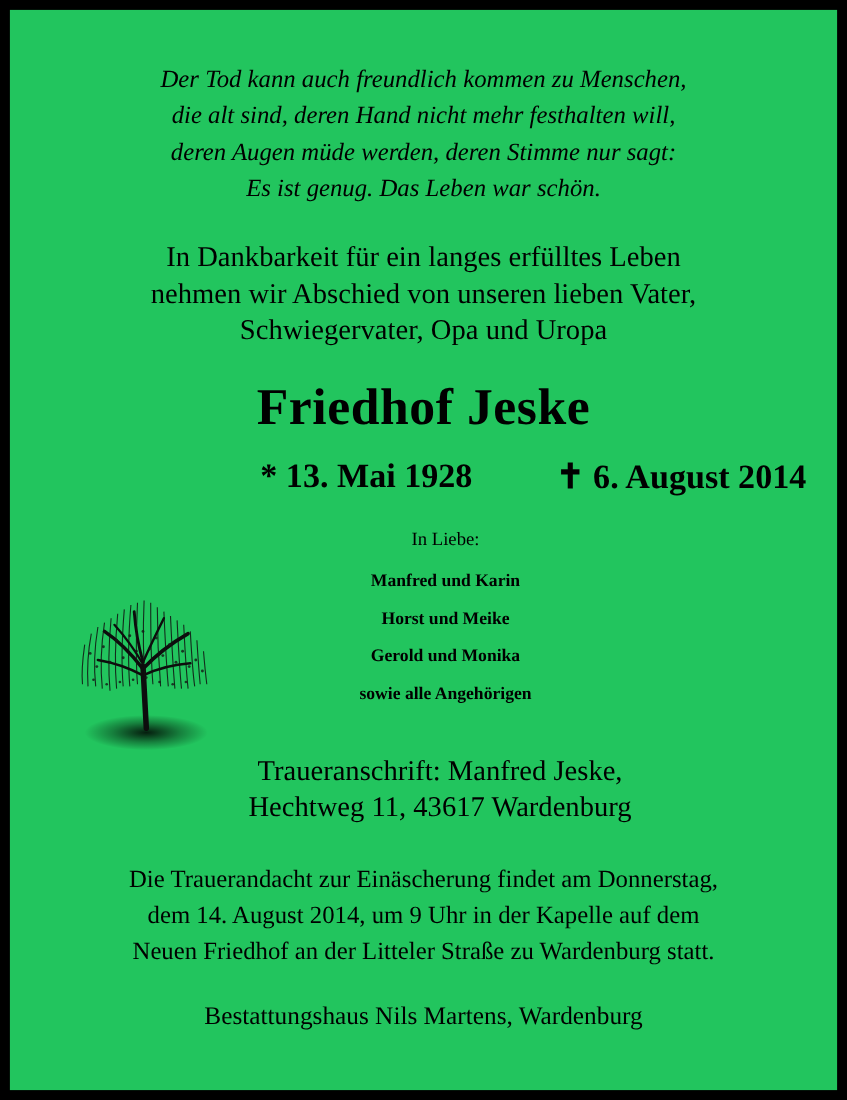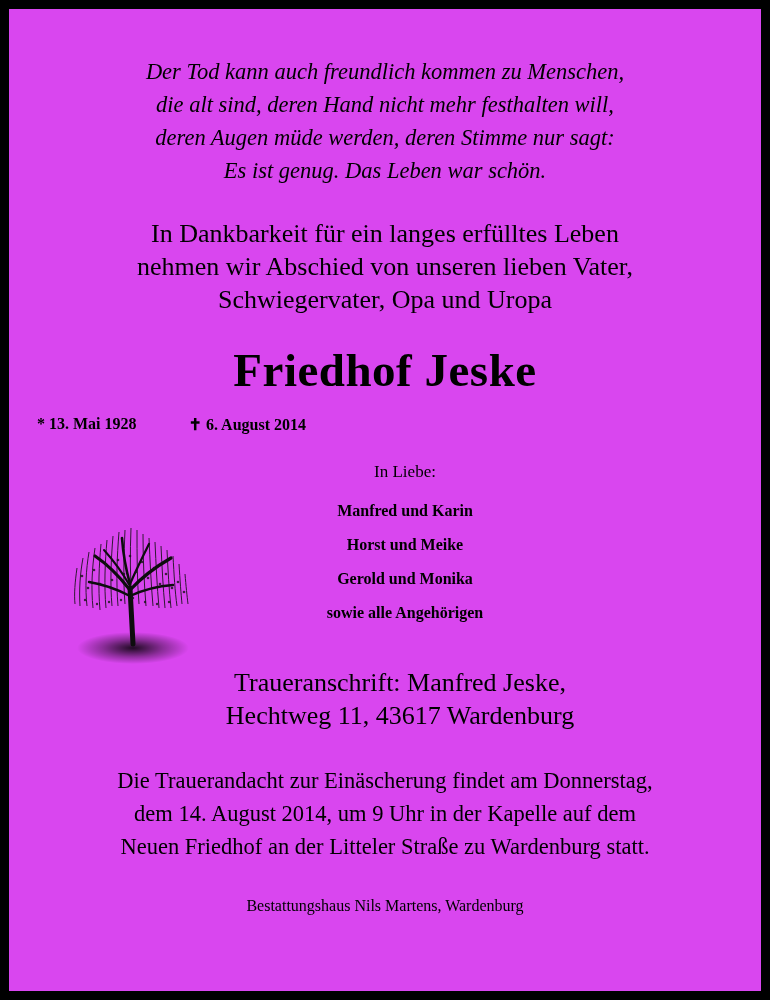--- a/index.html
+++ b/index.html
@@ -11,21 +11,21 @@
     width: 770px;
     height: 1000px;
     overflow: hidden;
     font-family: "Liberation Serif", serif;
   }
   .obituary {
     position: relative;
     box-sizing: border-box;
     width: 770px;
     height: 1000px;
-    background: #d946ef;
+    background: #22c55e;
     border: 9px solid #000000;
     color: #000000;
     text-align: center;
     padding: 34px 28px 0 28px;
   }
 
   .poem {
     font-style: italic;
     font-size: 22.5px;
     line-height: 33px;
@@ -42,26 +42,26 @@
 
   .name {
     font-size: 47px;
     font-weight: bold;
     letter-spacing: 0.5px;
     margin: 30px 0 0 0;
     line-height: 1.05;
   }
 
   .dates {
-    font-size: 16px;
+    font-size: 31px;
     font-weight: bold;
     margin: 20px 0 0 0;
     display: flex;
-    justify-content: flex-start;
-    gap: 52px;
+    justify-content: flex-end;
+    gap: 76px;
   }
   .dates .date-item { white-space: nowrap; }
 
   .mid {
     position: relative;
     margin-top: 22px;
   }
 
   .tree {
     position: absolute;
@@ -95,21 +95,21 @@
   .address .line { display: block; }
 
   .service {
     font-size: 22.5px;
     line-height: 33px;
     margin: 32px 0 0 0;
   }
   .service .line { display: block; }
 
   .funeralhome {
-    font-size: 16px;
+    font-size: 23px;
     line-height: 30px;
     margin: 28px 0 0 0;
   }
 </style>
 </head>
 <body>
 
 <div class="obituary">
 
   <div class="poem">

